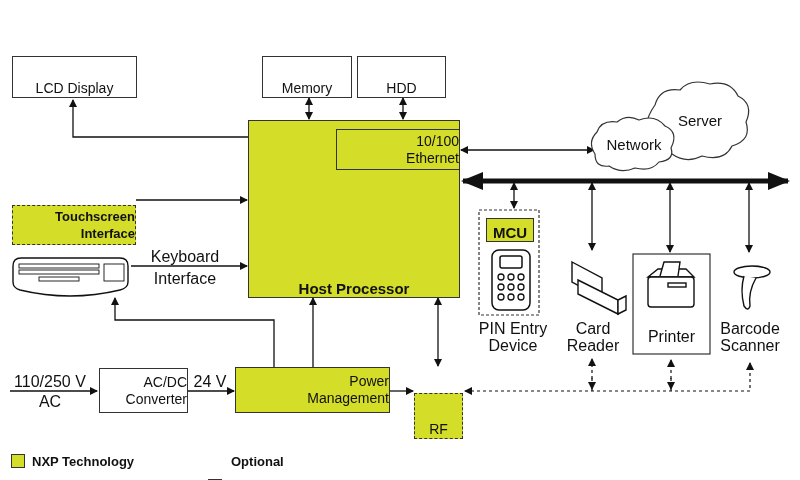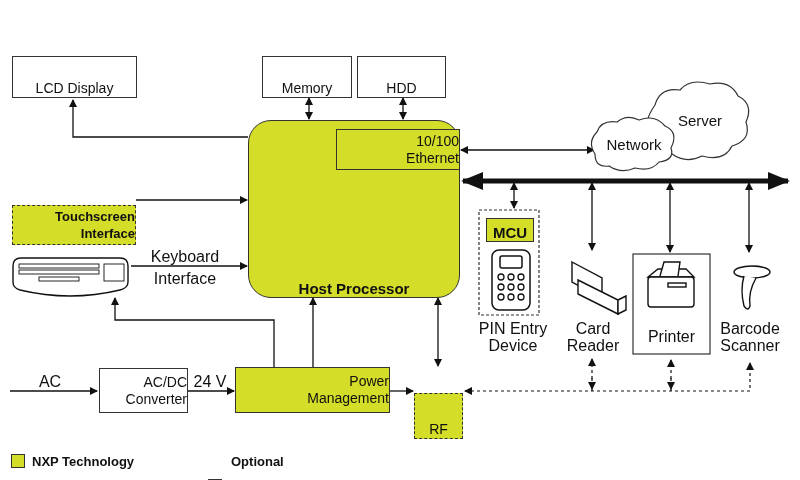--- a/index.html
+++ b/index.html
@@ -126,21 +126,21 @@
 
 <div class="box" style="left:12px;top:56px;width:125px;height:42px;">
   <span>LCD Display</span>
 </div>
 <div class="box" style="left:262px;top:56px;width:90px;height:42px;">
   <span>Memory</span>
 </div>
 <div class="box" style="left:357px;top:56px;width:89px;height:42px;">
   <span>HDD</span>
 </div>
-<div class="box nxp bold" style="left:248px;top:120px;width:212px;height:178px;font-size:15px;border-radius:23px;">
+<div class="box nxp bold" style="left:248px;top:120px;width:212px;height:178px;font-size:15px;">
   <span>Host Processor</span>
 </div>
 <div class="box nxp" style="left:336px;top:129px;width:124px;height:41px;flex-direction:column;">
   <span>10/100</span>
   <span>Ethernet</span>
 </div>
 <div class="box nxp opt bold" style="left:12px;top:180px;width:124px;height:40px;flex-direction:column;font-size:13px;">
   <span>Touchscreen</span>
   <span>Interface</span>
 </div>
@@ -157,20 +157,21 @@
   <span>Management</span>
 </div>
 <div class="box nxp opt" style="left:414px;top:368px;width:49px;height:46px;">
   <span>RF</span>
 </div>
 <div class="box nxp bold" style="left:486px;top:218px;width:48px;height:24px;font-size:15px;">
   <span>MCU</span>
 </div>
 
 <div class="lbl" style="left:10px;top:372px;width:80px;line-height:20px;">
+  <div>110/250 V</div>
   <div>AC</div>
 </div>
 <div class="lbl" style="left:190px;top:373px;width:40px;">24 V</div>
 
 <div class="lbl" style="left:594px;top:136px;width:80px;font-size:15px;">Network</div>
 <div class="lbl" style="left:660px;top:112px;width:80px;font-size:15px;">Server</div>
 
 <div class="lbl" style="left:470px;top:320px;width:86px;">
   <div>PIN Entry</div>
   <div>Device</div>

